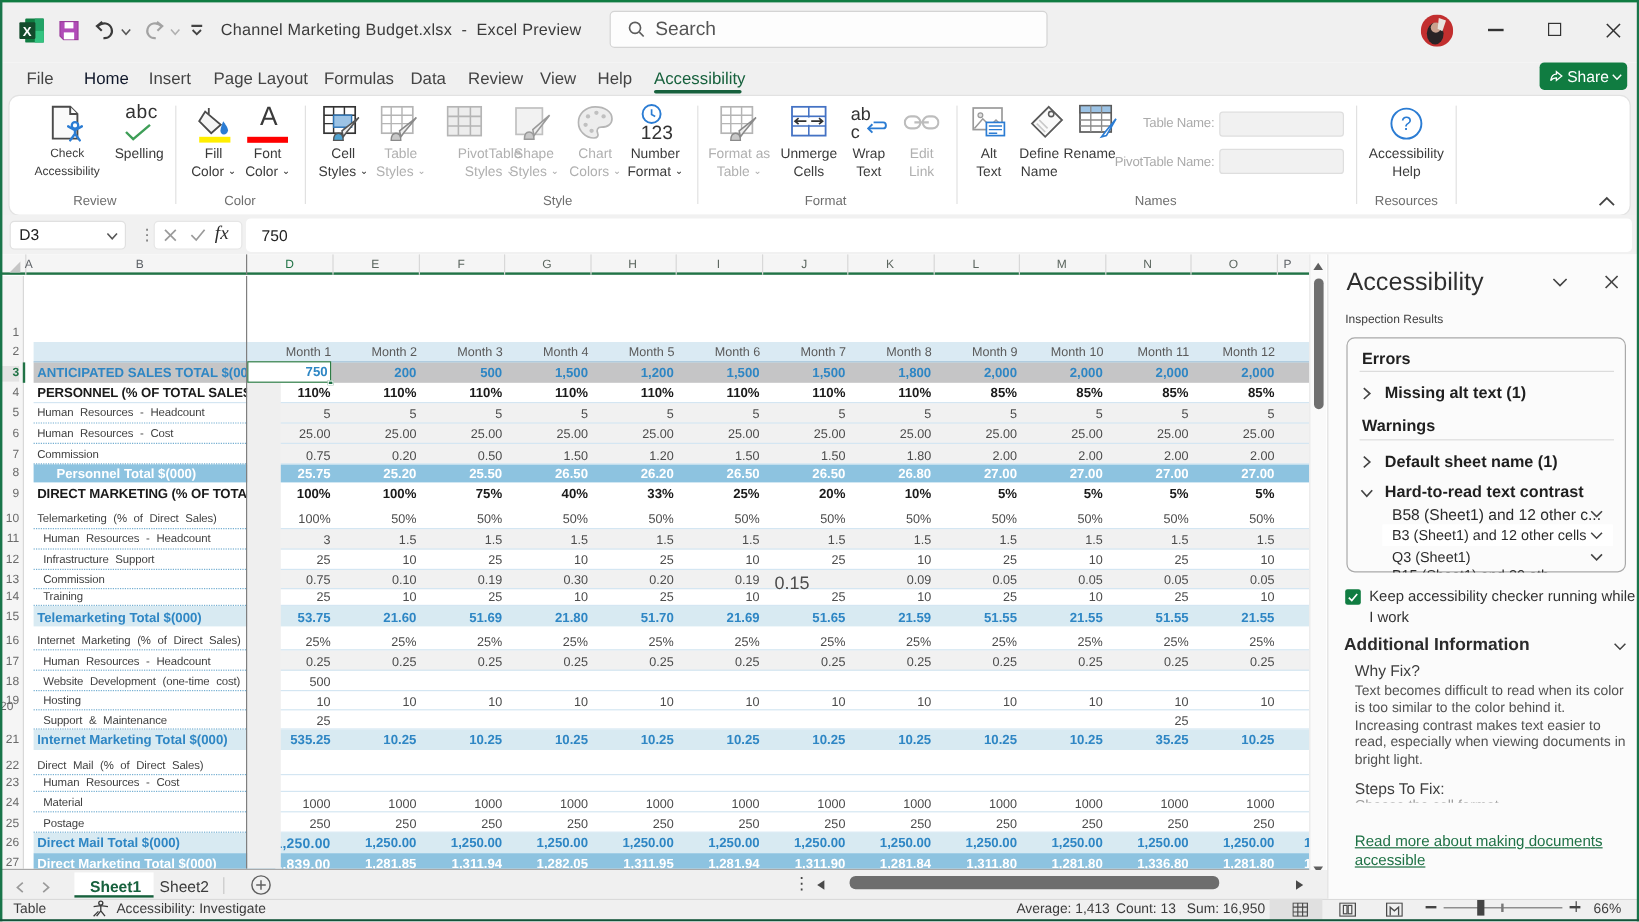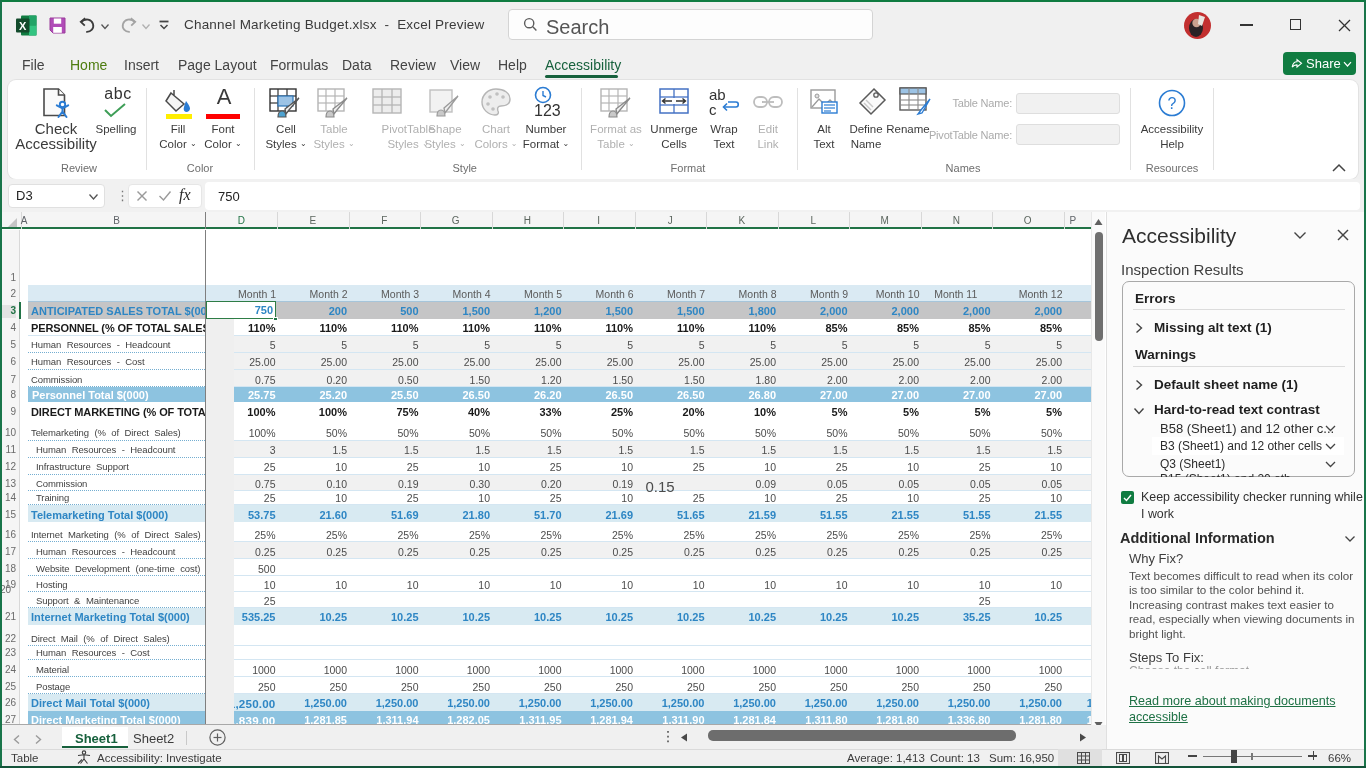--- a/index.html
+++ b/index.html
@@ -41,36 +41,36 @@
 <svg class="ab" style="left:158px;top:20px" width="12" height="11" viewBox="0 0 12 11">
 <line x1="1.5" y1="1.5" x2="10.5" y2="1.5" stroke="#444" stroke-width="1.8"></line>
 <path d="M2.5 5 L6 8.5 L9.5 5" fill="none" stroke="#444" stroke-width="1.5"></path>
 </svg>
 <div class="ab" style="left:184px;top:17px;font-size:13.5px;color:#3b3b3b;letter-spacing:.2px">Channel Marketing Budget.xlsx&nbsp;&nbsp;-&nbsp;&nbsp;Excel Preview</div>
 <div class="ab" style="left:508px;top:9px;width:365px;height:31px;background:#fdfdfd;border:1px solid #d4d4d4;border-radius:4px"></div>
 <svg class="ab" style="left:523px;top:17px" width="15" height="15" viewBox="0 0 15 15">
 <circle cx="6.2" cy="6.2" r="4.6" fill="none" stroke="#5c5c5c" stroke-width="1.4"></circle>
 <line x1="9.8" y1="9.8" x2="13.4" y2="13.4" stroke="#5c5c5c" stroke-width="1.4"></line>
 </svg>
-<div class="ab" style="left:546px;top:16px;font-size:20px;color:#555">Search</div>
+<div class="ab" style="left:546px;top:16px;font-size:16px;color:#555">Search</div>
 <svg class="ab" style="left:1184px;top:12px" width="27" height="27" viewBox="0 0 27 27">
 <circle cx="13.5" cy="13.5" r="13.5" fill="#c22f2f"></circle>
 <ellipse cx="12" cy="16" rx="7" ry="9" fill="#2a2326"></ellipse>
 <circle cx="12.5" cy="11" r="4.2" fill="#caa18f"></circle>
 <path d="M15 3 L21 5 L18 14 L14 12 Z" fill="#e8e4df"></path>
 </svg>
 <div class="ab" style="left:1240px;top:24px;width:13px;height:1.6px;background:#333"></div>
 <div class="ab" style="left:1290px;top:19px;width:11px;height:11px;border:1.3px solid #333"></div>
 <svg class="ab" style="left:1338px;top:19px" width="13" height="13" viewBox="0 0 13 13">
 <line x1="1" y1="1" x2="12" y2="12" stroke="#333" stroke-width="1.3"></line>
 <line x1="12" y1="1" x2="1" y2="12" stroke="#333" stroke-width="1.3"></line>
 </svg>
 <div class="ab" style="left:0;top:52px;width:1366px;height:28px;background:#f0f0f0"></div>
 <div class="ab" style="left:22px;top:57px;font-size:14px;color:#444">File</div>
-<div class="ab" style="left:70px;top:57px;font-size:14px;color:#4d7c0f">Home</div>
+<div class="ab" style="left:70px;top:57px;font-size:14px;color:#0f172a">Home</div>
 <div class="ab" style="left:124px;top:57px;font-size:14px;color:#444">Insert</div>
 <div class="ab" style="left:178px;top:57px;font-size:14px;color:#444">Page Layout</div>
 <div class="ab" style="left:270px;top:57px;font-size:14px;color:#444">Formulas</div>
 <div class="ab" style="left:342px;top:57px;font-size:14px;color:#444">Data</div>
 <div class="ab" style="left:390px;top:57px;font-size:14px;color:#444">Review</div>
 <div class="ab" style="left:450px;top:57px;font-size:14px;color:#444">View</div>
 <div class="ab" style="left:498px;top:57px;font-size:14px;color:#444">Help</div>
 <div class="ab" style="left:545px;top:57px;font-size:14px;color:#17613d">Accessibility</div>
 <div class="ab" style="left:545px;top:75px;width:73px;height:2.5px;background:#17613d;border-radius:2px"></div>
 <div class="ab" style="left:1283px;top:52px;width:73px;height:23px;background:#107c41;border-radius:4px"></div>
@@ -83,21 +83,21 @@
   </svg>
 <div class="ab" style="left:0;top:80px;width:1366px;height:100px;background:#f0f0f0"></div>
 <div class="ab" style="left:8px;top:80px;width:1350px;height:99px;background:#fff;border-radius:8px;box-shadow:0 0 0 1px #e2e2e2"></div>
 <div class="ab" style="left:0;top:179px;width:1366px;height:33px;background:#f1f1f1"></div>
 <svg class="ab" style="left:42px;top:87px" width="30" height="32" viewBox="0 0 30 32">
 <path d="M2 2 L16.5 2 L22.5 8 L22.5 28.5 L2 28.5 Z" fill="#fafafa" stroke="#4a4a4a" stroke-width="1.6"></path>
 <path d="M16.5 2 L16.5 8 L22.5 8" fill="#fff" stroke="#4a4a4a" stroke-width="1.6"></path>
 <circle cx="20.5" cy="17.5" r="2.7" fill="#fff" stroke="#2b7cd3" stroke-width="1.9"></circle>
 <path d="M20.5 20.5 L20.5 25 M20.5 21.5 L14.8 18.3 M20.5 21.5 L26.2 18.3 M20.5 24.5 L16.5 30 M20.5 24.5 L24.5 30" fill="none" stroke="#2b7cd3" stroke-width="2" stroke-linecap="round"></path>
 </svg>
-<div class="ab" style="left:1px;top:122px;width:110px;text-align:center;font-size:15px;line-height:14.5px;color:#3b3b3b">Check<br>Accessibility</div>
+<div class="ab" style="left:1px;top:122px;width:110px;text-align:center;font-size:10px;line-height:14.5px;color:#3b3b3b">Check<br>Accessibility</div>
 <div class="ab" style="left:96px;top:85px;width:44px;text-align:center;font-size:16px;color:#333;letter-spacing:.5px">abc</div>
 <svg class="ab" style="left:103px;top:103px" width="24" height="15" viewBox="0 0 24 15">
 <path d="M2 7 L8 13 L22 1" fill="none" stroke="#3e9e57" stroke-width="2"></path>
 </svg>
 <div class="ab" style="left:61px;top:122px;width:110px;text-align:center;font-size:11.5px;line-height:14.5px;color:#3b3b3b">Spelling<br></div>
 <div class="ab" style="left:19px;top:162px;width:120px;text-align:center;font-size:11px;color:#6e6e6e">Review</div>
 <div class="ab" style="left:146px;top:88px;width:1px;height:82px;background:#e1e1e1"></div>
 <svg class="ab" style="left:162px;top:87px" width="34" height="32" viewBox="0 0 34 32">
 <path d="M12 3 L12 8 M9 6 L22 17 L14 24 L4 14 Z" fill="#f5f5f5" stroke="#4a4a4a" stroke-width="1.5"></path>
 <path d="M24 14 C24 14 28 19 28 21.5 C28 23.7 26.2 25 24.5 25 C22.8 25 21.5 23.5 21.7 21.5 C22 19 24 14 24 14 Z" fill="#2b7cd3"></path>
@@ -369,21 +369,21 @@
 <div class="ab" style="left:205.5px;top:57.5px;width:70.5px;height:13px;font-size:10.5px;color:#5a5a5a;text-align:right">Month&nbsp;1</div>
 <div class="ab" style="left:277.0px;top:57.5px;width:70.5px;height:13px;font-size:10.5px;color:#5a5a5a;text-align:right">Month&nbsp;2</div>
 <div class="ab" style="left:348.5px;top:57.5px;width:70.5px;height:13px;font-size:10.5px;color:#5a5a5a;text-align:right">Month&nbsp;3</div>
 <div class="ab" style="left:420.0px;top:57.5px;width:70.5px;height:13px;font-size:10.5px;color:#5a5a5a;text-align:right">Month&nbsp;4</div>
 <div class="ab" style="left:491.5px;top:57.5px;width:70.5px;height:13px;font-size:10.5px;color:#5a5a5a;text-align:right">Month&nbsp;5</div>
 <div class="ab" style="left:563.0px;top:57.5px;width:70.5px;height:13px;font-size:10.5px;color:#5a5a5a;text-align:right">Month&nbsp;6</div>
 <div class="ab" style="left:634.5px;top:57.5px;width:70.5px;height:13px;font-size:10.5px;color:#5a5a5a;text-align:right">Month&nbsp;7</div>
 <div class="ab" style="left:706.0px;top:57.5px;width:70.5px;height:13px;font-size:10.5px;color:#5a5a5a;text-align:right">Month&nbsp;8</div>
 <div class="ab" style="left:777.5px;top:57.5px;width:70.5px;height:13px;font-size:10.5px;color:#5a5a5a;text-align:right">Month&nbsp;9</div>
 <div class="ab" style="left:849.0px;top:57.5px;width:70.5px;height:13px;font-size:10.5px;color:#5a5a5a;text-align:right">Month&nbsp;10</div>
-<div class="ab" style="left:920.5px;top:57.5px;width:70.5px;height:13px;font-size:10.5px;color:#5a5a5a;text-align:center">Month&nbsp;11</div>
+<div class="ab" style="left:920.5px;top:57.5px;width:70.5px;height:13px;font-size:10.5px;color:#5a5a5a;text-align:right">Month&nbsp;11</div>
 <div class="ab" style="left:992.0px;top:57.5px;width:70.5px;height:13px;font-size:10.5px;color:#5a5a5a;text-align:right">Month&nbsp;12</div>
 <div class="ab" style="left:28px;top:75.3px;width:177.5px;height:13px;overflow:hidden;white-space:nowrap;padding-left:3px;color:#2e86c4;font-weight:bold;font-size:11px">ANTICIPATED SALES TOTAL $(000)</div>
 <div class="ab" style="left:205.5px;top:75.3px;width:70.0px;height:13px;text-align:right;color:#2e86c4;font-weight:bold;font-size:11px">750</div>
 <div class="ab" style="left:277.0px;top:75.3px;width:70.0px;height:13px;text-align:right;color:#2e86c4;font-weight:bold;font-size:11px">200</div>
 <div class="ab" style="left:348.5px;top:75.3px;width:70.0px;height:13px;text-align:right;color:#2e86c4;font-weight:bold;font-size:11px">500</div>
 <div class="ab" style="left:420.0px;top:75.3px;width:70.0px;height:13px;text-align:right;color:#2e86c4;font-weight:bold;font-size:11px">1,500</div>
 <div class="ab" style="left:491.5px;top:75.3px;width:70.0px;height:13px;text-align:right;color:#2e86c4;font-weight:bold;font-size:11px">1,200</div>
 <div class="ab" style="left:563.0px;top:75.3px;width:70.0px;height:13px;text-align:right;color:#2e86c4;font-weight:bold;font-size:11px">1,500</div>
 <div class="ab" style="left:634.5px;top:75.3px;width:70.0px;height:13px;text-align:right;color:#2e86c4;font-weight:bold;font-size:11px">1,500</div>
 <div class="ab" style="left:706.0px;top:75.3px;width:70.0px;height:13px;text-align:right;color:#2e86c4;font-weight:bold;font-size:11px">1,800</div>
@@ -436,21 +436,21 @@
 <div class="ab" style="left:348.5px;top:143.8px;width:70.0px;height:13px;text-align:right;color:#4c4c4c;font-size:10.5px">0.50</div>
 <div class="ab" style="left:420.0px;top:143.8px;width:70.0px;height:13px;text-align:right;color:#4c4c4c;font-size:10.5px">1.50</div>
 <div class="ab" style="left:491.5px;top:143.8px;width:70.0px;height:13px;text-align:right;color:#4c4c4c;font-size:10.5px">1.20</div>
 <div class="ab" style="left:563.0px;top:143.8px;width:70.0px;height:13px;text-align:right;color:#4c4c4c;font-size:10.5px">1.50</div>
 <div class="ab" style="left:634.5px;top:143.8px;width:70.0px;height:13px;text-align:right;color:#4c4c4c;font-size:10.5px">1.50</div>
 <div class="ab" style="left:706.0px;top:143.8px;width:70.0px;height:13px;text-align:right;color:#4c4c4c;font-size:10.5px">1.80</div>
 <div class="ab" style="left:777.5px;top:143.8px;width:70.0px;height:13px;text-align:right;color:#4c4c4c;font-size:10.5px">2.00</div>
 <div class="ab" style="left:849.0px;top:143.8px;width:70.0px;height:13px;text-align:right;color:#4c4c4c;font-size:10.5px">2.00</div>
 <div class="ab" style="left:920.5px;top:143.8px;width:70.0px;height:13px;text-align:right;color:#4c4c4c;font-size:10.5px">2.00</div>
 <div class="ab" style="left:992.0px;top:143.8px;width:70.0px;height:13px;text-align:right;color:#4c4c4c;font-size:10.5px">2.00</div>
-<div class="ab" style="left:28px;top:158.8px;width:177.5px;height:13px;overflow:hidden;white-space:nowrap;padding-left:4px;color:#fff;font-weight:bold;font-size:11px">Personnel Total $(000)</div>
+<div class="ab" style="left:28px;top:158.8px;width:177.5px;height:13px;overflow:hidden;white-space:nowrap;padding-left:19px;color:#fff;font-weight:bold;font-size:11px">Personnel Total $(000)</div>
 <div class="ab" style="left:205.5px;top:158.8px;width:70.0px;height:13px;text-align:right;color:#fff;font-weight:bold;font-size:11px">25.75</div>
 <div class="ab" style="left:277.0px;top:158.8px;width:70.0px;height:13px;text-align:right;color:#fff;font-weight:bold;font-size:11px">25.20</div>
 <div class="ab" style="left:348.5px;top:158.8px;width:70.0px;height:13px;text-align:right;color:#fff;font-weight:bold;font-size:11px">25.50</div>
 <div class="ab" style="left:420.0px;top:158.8px;width:70.0px;height:13px;text-align:right;color:#fff;font-weight:bold;font-size:11px">26.50</div>
 <div class="ab" style="left:491.5px;top:158.8px;width:70.0px;height:13px;text-align:right;color:#fff;font-weight:bold;font-size:11px">26.20</div>
 <div class="ab" style="left:563.0px;top:158.8px;width:70.0px;height:13px;text-align:right;color:#fff;font-weight:bold;font-size:11px">26.50</div>
 <div class="ab" style="left:634.5px;top:158.8px;width:70.0px;height:13px;text-align:right;color:#fff;font-weight:bold;font-size:11px">26.50</div>
 <div class="ab" style="left:706.0px;top:158.8px;width:70.0px;height:13px;text-align:right;color:#fff;font-weight:bold;font-size:11px">26.80</div>
 <div class="ab" style="left:777.5px;top:158.8px;width:70.0px;height:13px;text-align:right;color:#fff;font-weight:bold;font-size:11px">27.00</div>
 <div class="ab" style="left:849.0px;top:158.8px;width:70.0px;height:13px;text-align:right;color:#fff;font-weight:bold;font-size:11px">27.00</div>
@@ -737,21 +737,21 @@
 <div class="ab" style="left:1328px;top:752px;font-size:11.5px;color:#3b3b3b">66%</div>
 <div class="ab" style="left:1106px;top:212px;width:258px;height:537px;background:#fbfbfb;border-left:1px solid #e0e0e0"></div>
 <div class="ab" style="left:1122px;top:224px;font-size:21px;color:#2f2f2f">Accessibility</div>
 <svg class="ab" style="left:1293px;top:231px" width="14" height="9" viewBox="0 0 14 9">
     <path d="M1.5 1.5 L7 7 L12.5 1.5" fill="none" stroke="#444" stroke-width="1.4"></path>
   </svg>
 <svg class="ab" style="left:1337px;top:229px" width="12" height="12" viewBox="0 0 12 12">
 <line x1="1" y1="1" x2="11" y2="11" stroke="#444" stroke-width="1.4"></line>
     <line x1="11" y1="1" x2="1" y2="11" stroke="#444" stroke-width="1.4"></line>
   </svg>
-<div class="ab" style="left:1121px;top:261px;font-size:15px;color:#404040">Inspection Results</div>
+<div class="ab" style="left:1121px;top:261px;font-size:10px;color:#404040">Inspection Results</div>
 <div class="ab" style="left:1122px;top:281px;width:233px;height:196px;border:1px solid #a9a9a9;border-radius:7px;overflow:hidden"></div>
 <div class="ab" style="left:1135px;top:291px;font-size:13.5px;font-weight:bold;color:#1f1f1f">Errors</div>
 <div class="ab" style="left:1133px;top:309px;width:212px;height:1px;background:#dcdcdc"></div>
 <svg class="ab" style="left:1135px;top:322px" width="8" height="12" viewBox="0 0 8 12">
     <path d="M1.5 1.5 L6.5 6 L1.5 10.5" fill="none" stroke="#444" stroke-width="1.4"></path>
   </svg>
 <div class="ab" style="left:1154px;top:320px;font-size:13.5px;font-weight:bold;color:#1f1f1f">Missing alt text (1)</div>
 <div class="ab" style="left:1135px;top:347px;font-size:13.5px;font-weight:bold;color:#1f1f1f">Warnings</div>
 <div class="ab" style="left:1133px;top:366px;width:212px;height:1px;background:#dcdcdc"></div>
 <svg class="ab" style="left:1135px;top:379px" width="8" height="12" viewBox="0 0 8 12">

